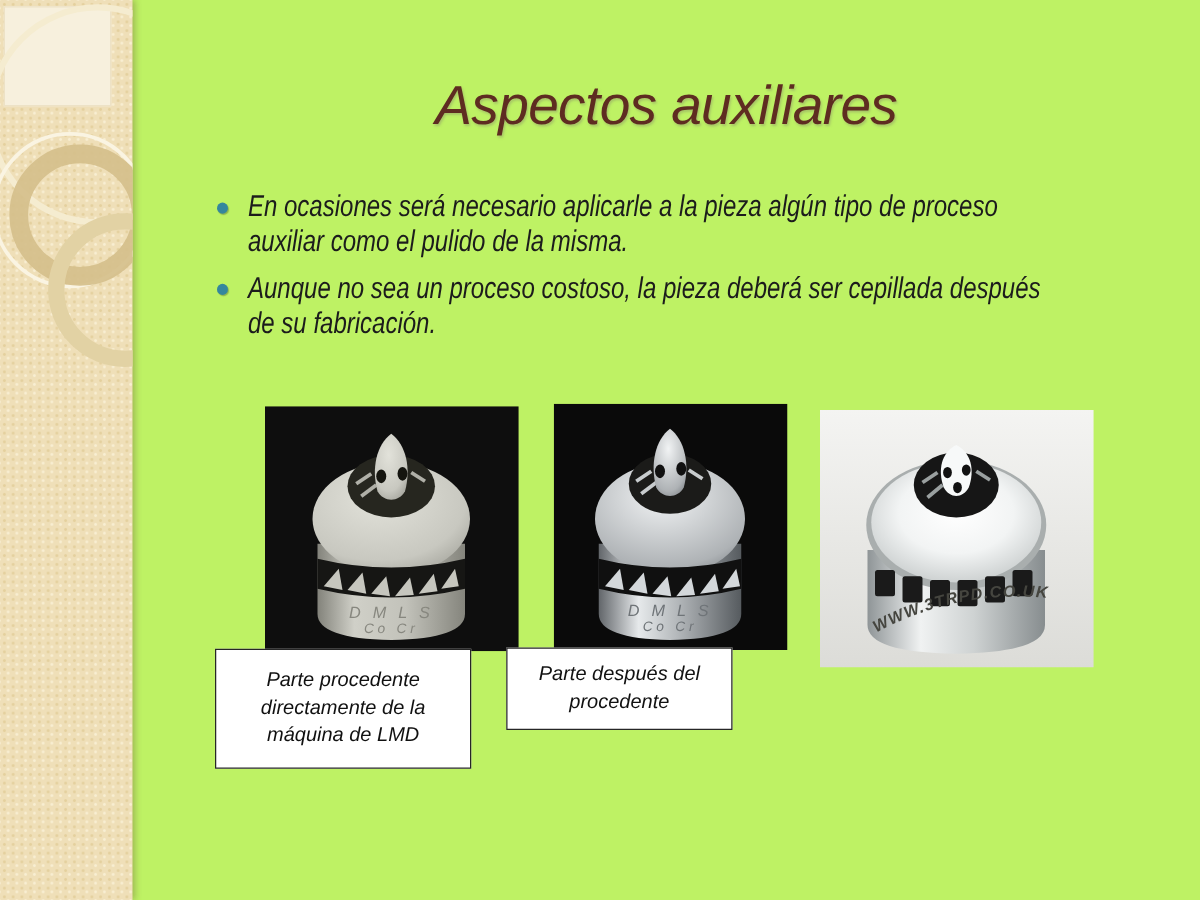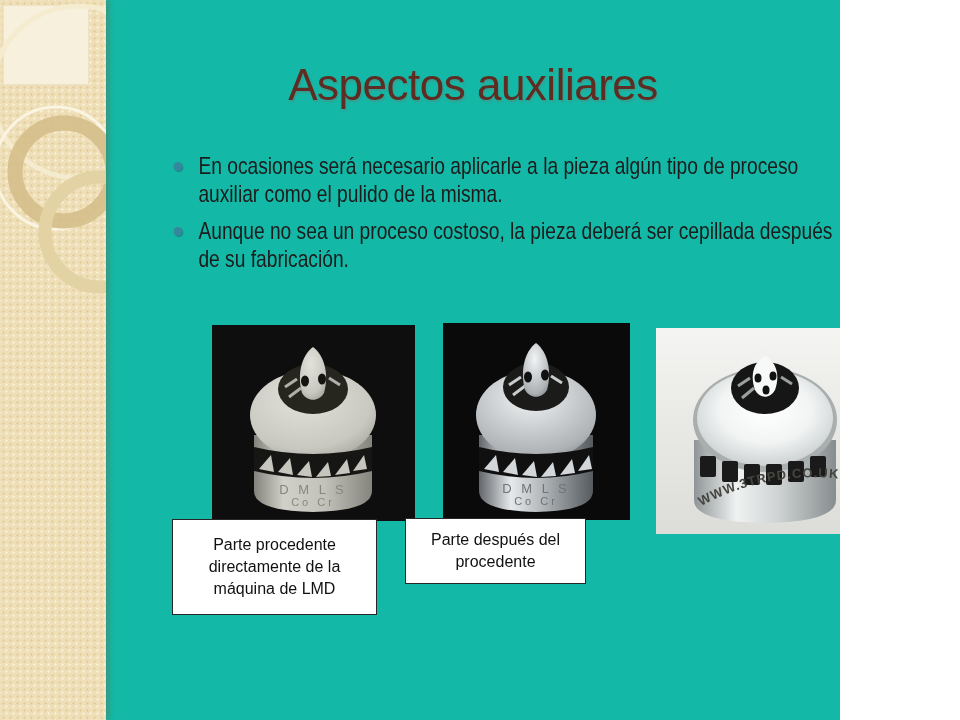--- a/index.html
+++ b/index.html
@@ -1,18 +1,18 @@
 <!DOCTYPE html>
 <html><head>
 <meta charset="utf-8">
 <style>
   html,body{margin:0;padding:0;background:#ffffff;}
   .slide{
-    position:relative;width:840px;height:720px;background:#14b8a6;
-    overflow:hidden;font-family:"Liberation Sans",sans-serif;
+    position:relative;width:960px;height:720px;background:#bef264;
+    overflow:hidden;font-family:"Liberation Sans",sans-serif;font-style:italic;
   }
   
   .sidebar{
     position:absolute;left:0;top:0;width:106px;height:720px;
     background-color:#EFDFB8;
     background-image:
       radial-gradient(#e4d09e 1px, transparent 1.2px),
       radial-gradient(#f8eed2 1px, transparent 1.2px);
     background-size:7px 7px,7px 7px;
     background-position:0 0,3px 3px;

